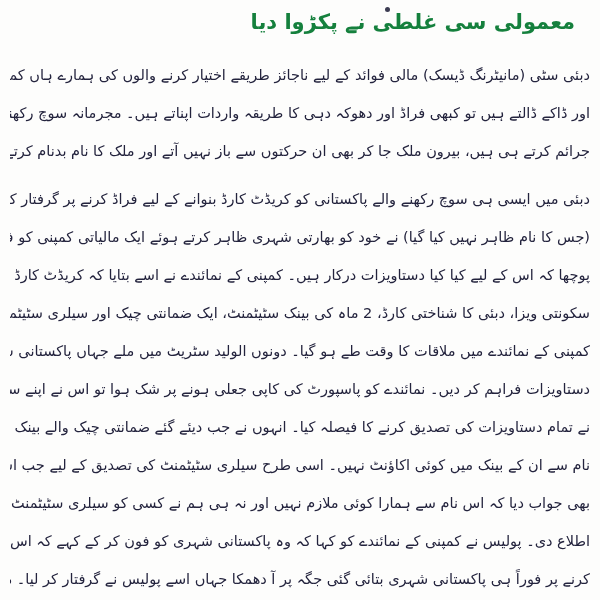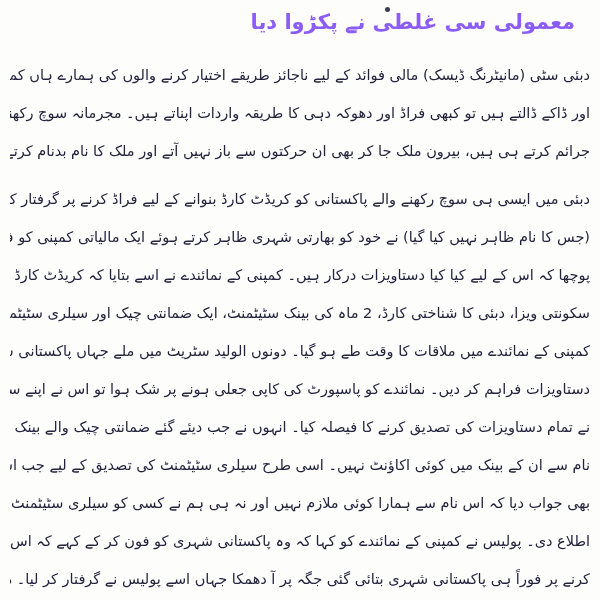--- a/index.html
+++ b/index.html
@@ -24,21 +24,21 @@
     width: 5px; height: 5px;
     border-radius: 50%;
     background: #3c3c52;
   }
   .headline {
     margin: 6px 15px 0 0;
     font-size: 21px;
     font-weight: bold;
     line-height: 32px;
     text-align: right;
-    color: #8b5cf6;
+    color: #15803d;
   }
   .para { margin: 0; }
   .para-1 { margin-top: 18px; }
   .para-2 { margin-top: 10px; }
   .line {
     height: 38px;
     line-height: 38px;
     font-size: 14.5px;
     white-space: nowrap;
     overflow: hidden;

